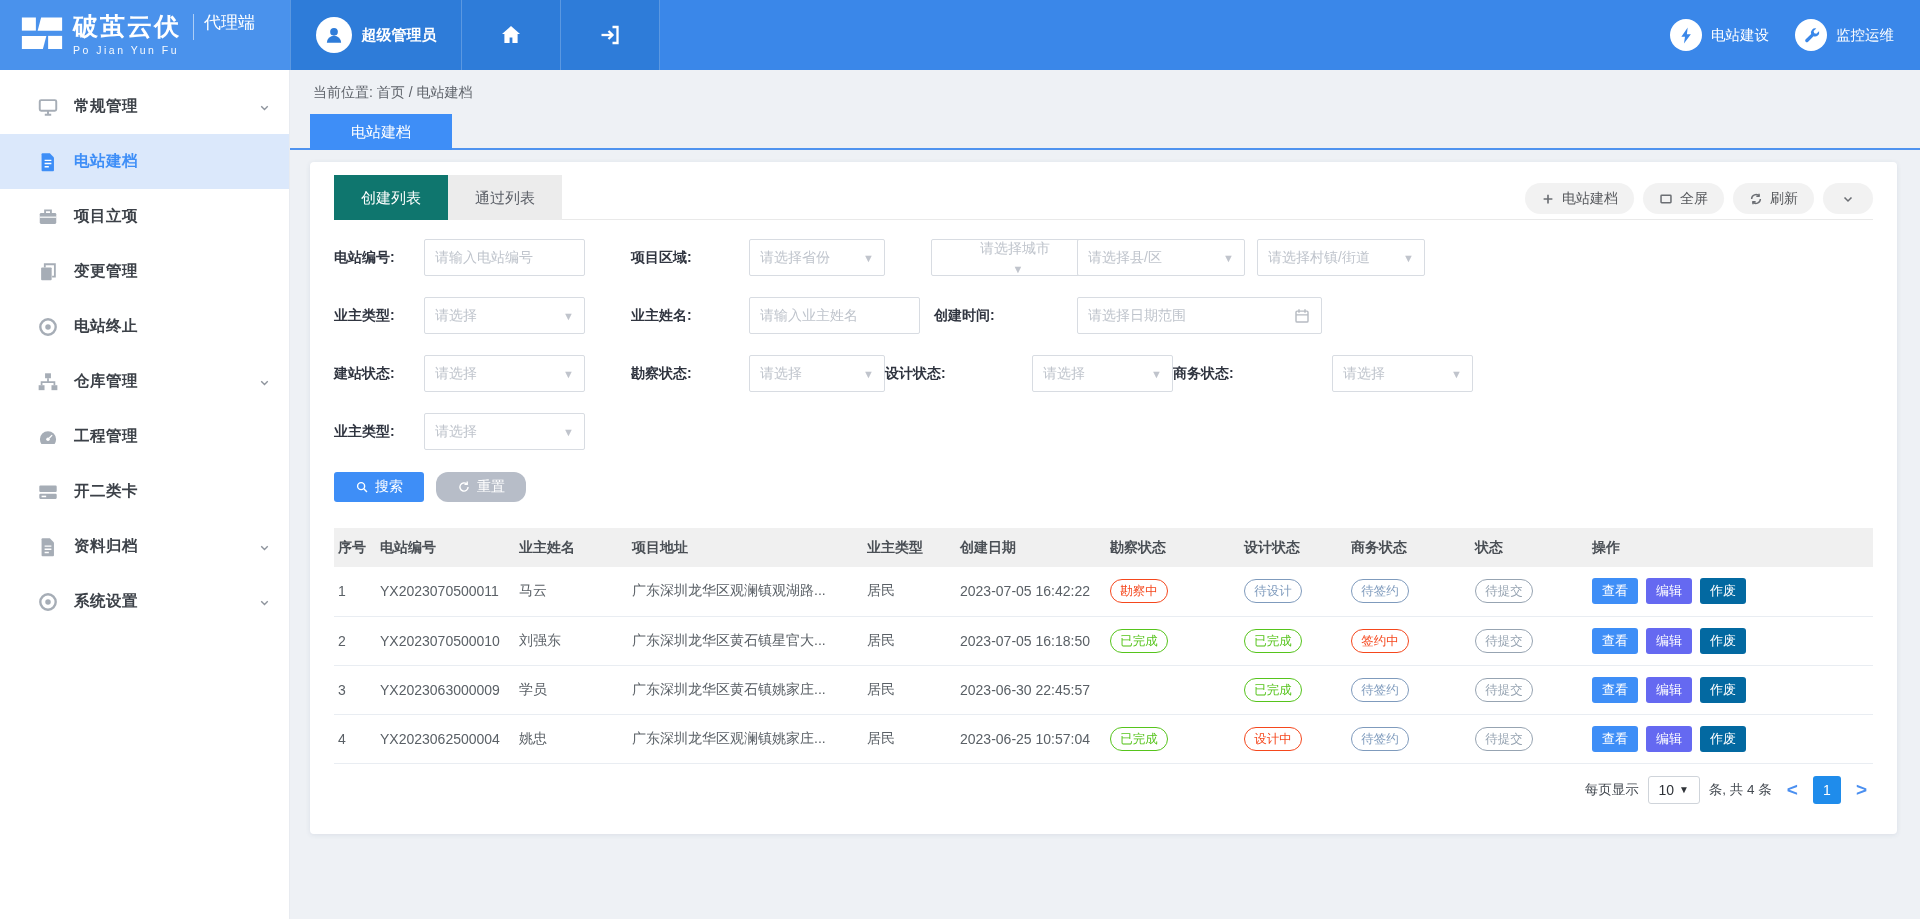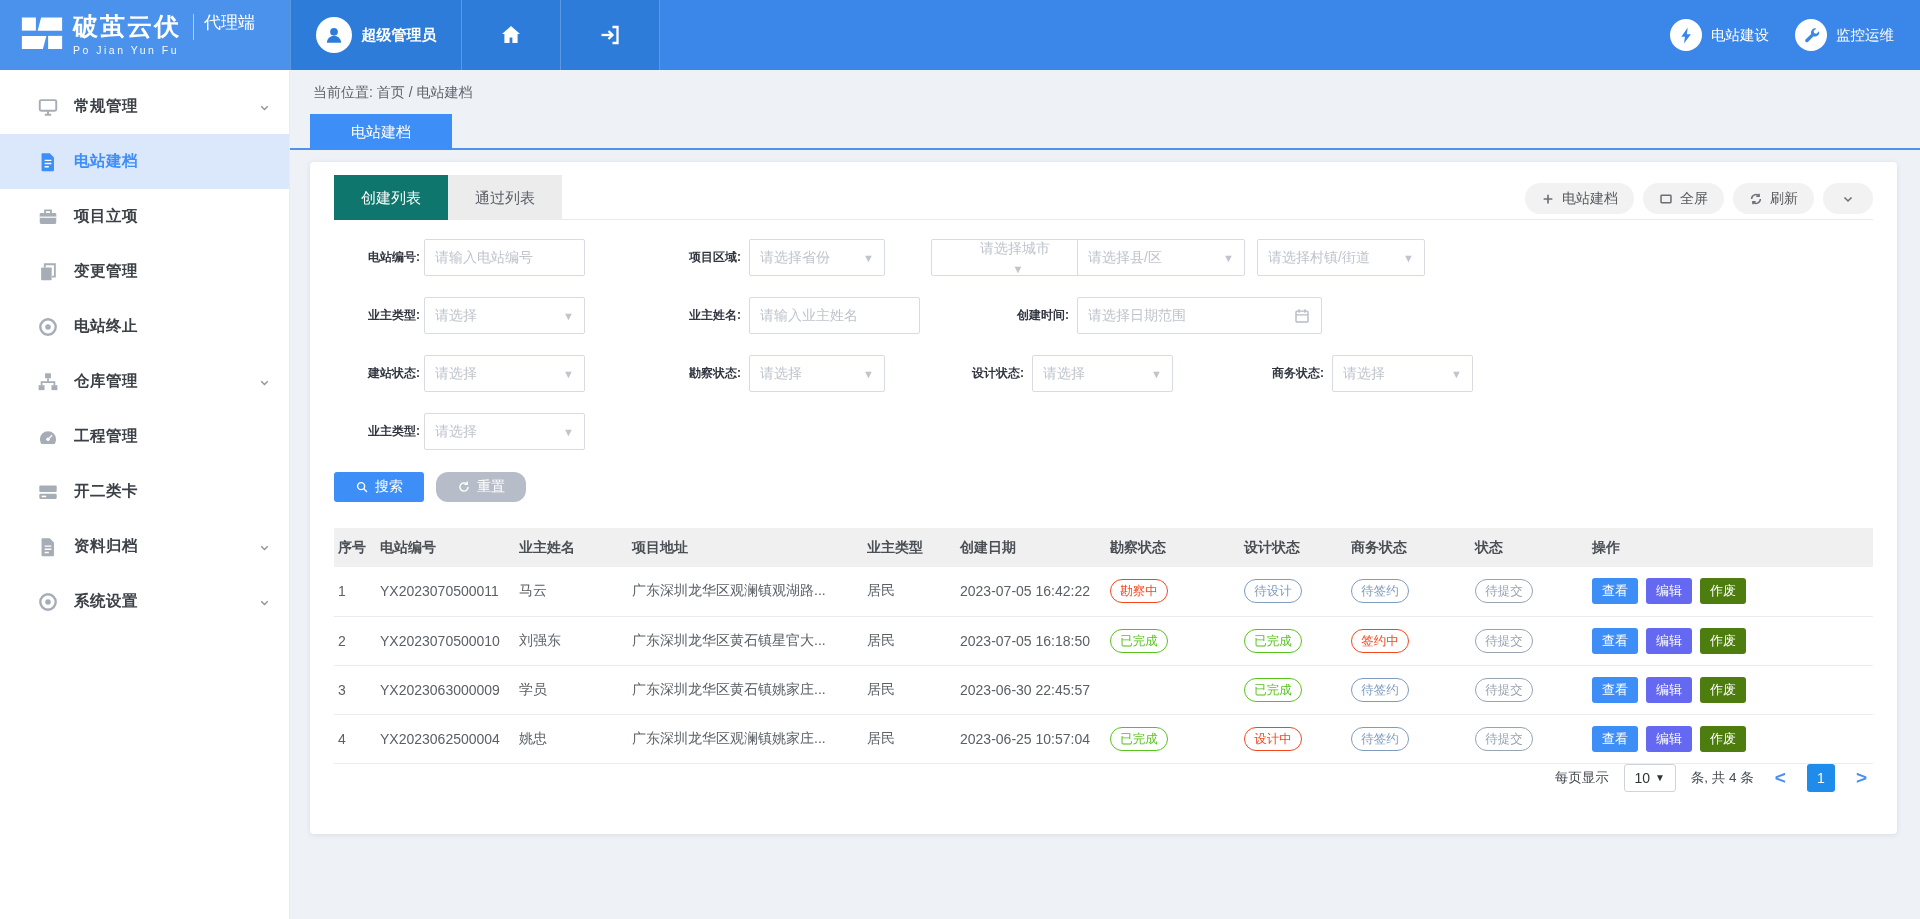--- a/index.html
+++ b/index.html
@@ -61,22 +61,22 @@
   .toolbar { position:absolute; right:0; top:21px; display:flex; gap:9px; }
   .pill-btn { height:31px; border-radius:16px; background:#f2f2f2; border:none; color:#56585c;
     font-size:14px; padding:0 16px; display:flex; align-items:center; gap:7px; cursor:pointer;
     font-family:inherit; }
   .pill-btn svg { width:14px; height:14px; color:#6b6e73; }
   .pill-btn.onlyicon { padding:0 18px; }
 
   
   .filters { padding-top:19px; }
   .f-row { position:relative; height:37px; margin-bottom:21px; }
-  .f-label { position:absolute; top:0; height:37px; line-height:37px; text-align:right;
-    font-size:12px; font-weight:bold; color:#303540; }
+  .f-label { position:absolute; top:0; height:37px; line-height:37px; text-align:left;
+    font-size:14px; font-weight:bold; color:#303540; }
   .f-ctrl { position:absolute; top:0; height:37px; border:1px solid #d8dce2; border-radius:2px;
     background:#fff; display:flex; align-items:center; padding:0 10px; font-size:14px; color:#bfc4cc; }
   .f-ctrl .ph { flex:1 1 auto; overflow:hidden; white-space:nowrap; }
   .f-ctrl .caret { color:#c0c4cc; font-size:11px; margin-left:6px; }
   .f-ctrl .cal { width:18px; height:18px; color:#b6bbc2; margin-left:6px; flex:0 0 auto; }
   .btns-row { margin-top:22px; display:flex; gap:12px; }
   .btn-search { width:90px; height:30px; background:#3e8ef7; color:#fff; border:none; border-radius:3px;
     font-size:14px; display:flex; align-items:center; justify-content:center; gap:6px; cursor:pointer;
     font-family:inherit; }
   .btn-reset { width:90px; height:30px; background:#b7bdc8; color:#fff; border:none; border-radius:12px;
@@ -91,24 +91,24 @@
   table.grid tbody td { height:49px; font-size:14px; color:#5a6066; border-bottom:1px solid #e9edf2;
     padding:0 4px; white-space:nowrap; overflow:hidden; }
   .badge { display:inline-block; min-width:58px; padding:0 9px; height:24px; line-height:22px;
     border:1px solid; border-radius:12px; font-size:12.5px; text-align:center; background:#fff; }
   .badge.warn { color:#f5471d; border-color:#f5471d; }
   .badge.done { color:#56c41c; border-color:#56c41c; }
   .badge.wait { color:#7f9bbd; border-color:#7f9bbd; }
   .badge.pending { color:#97a4b2; border-color:#97a4b2; }
   .act-btn { display:inline-block; width:46px; height:26px; line-height:26px; text-align:center;
     color:#fff; border-radius:3px; font-size:13px; margin-right:8px; cursor:pointer; }
-  .act-view { background:#3e8ef7; } .act-edit { background:#6569f1; } .act-void { background:#4d7c0f; }
+  .act-view { background:#3e8ef7; } .act-edit { background:#6569f1; } .act-void { background:#0369a1; }
 
   
-  .pager { display:flex; align-items:center; justify-content:flex-end; gap:15px; 
+  .pager { display:flex; align-items:center; justify-content:flex-end; gap:9px; margin-top:12px;
     font-size:13.5px; color:#454b52; }
   .per-select { width:52px; height:28px; border:1px solid #cfd4da; border-radius:3px; display:flex;
     align-items:center; justify-content:center; gap:5px; font-size:14px; color:#2f3338; cursor:pointer;
     background:#fff; }
   .per-select .caret { font-size:10px; color:#2f3338; }
   .pg-arrow { font-size:19px; color:#4a8ff0; padding:0 6px; cursor:pointer; line-height:28px;
     font-weight:bold; }
   .pg-num { width:28px; height:28px; background:#1f8ceb; color:#fff; border-radius:3px; font-size:14px;
     display:flex; align-items:center; justify-content:center; cursor:pointer; }
 </style>

